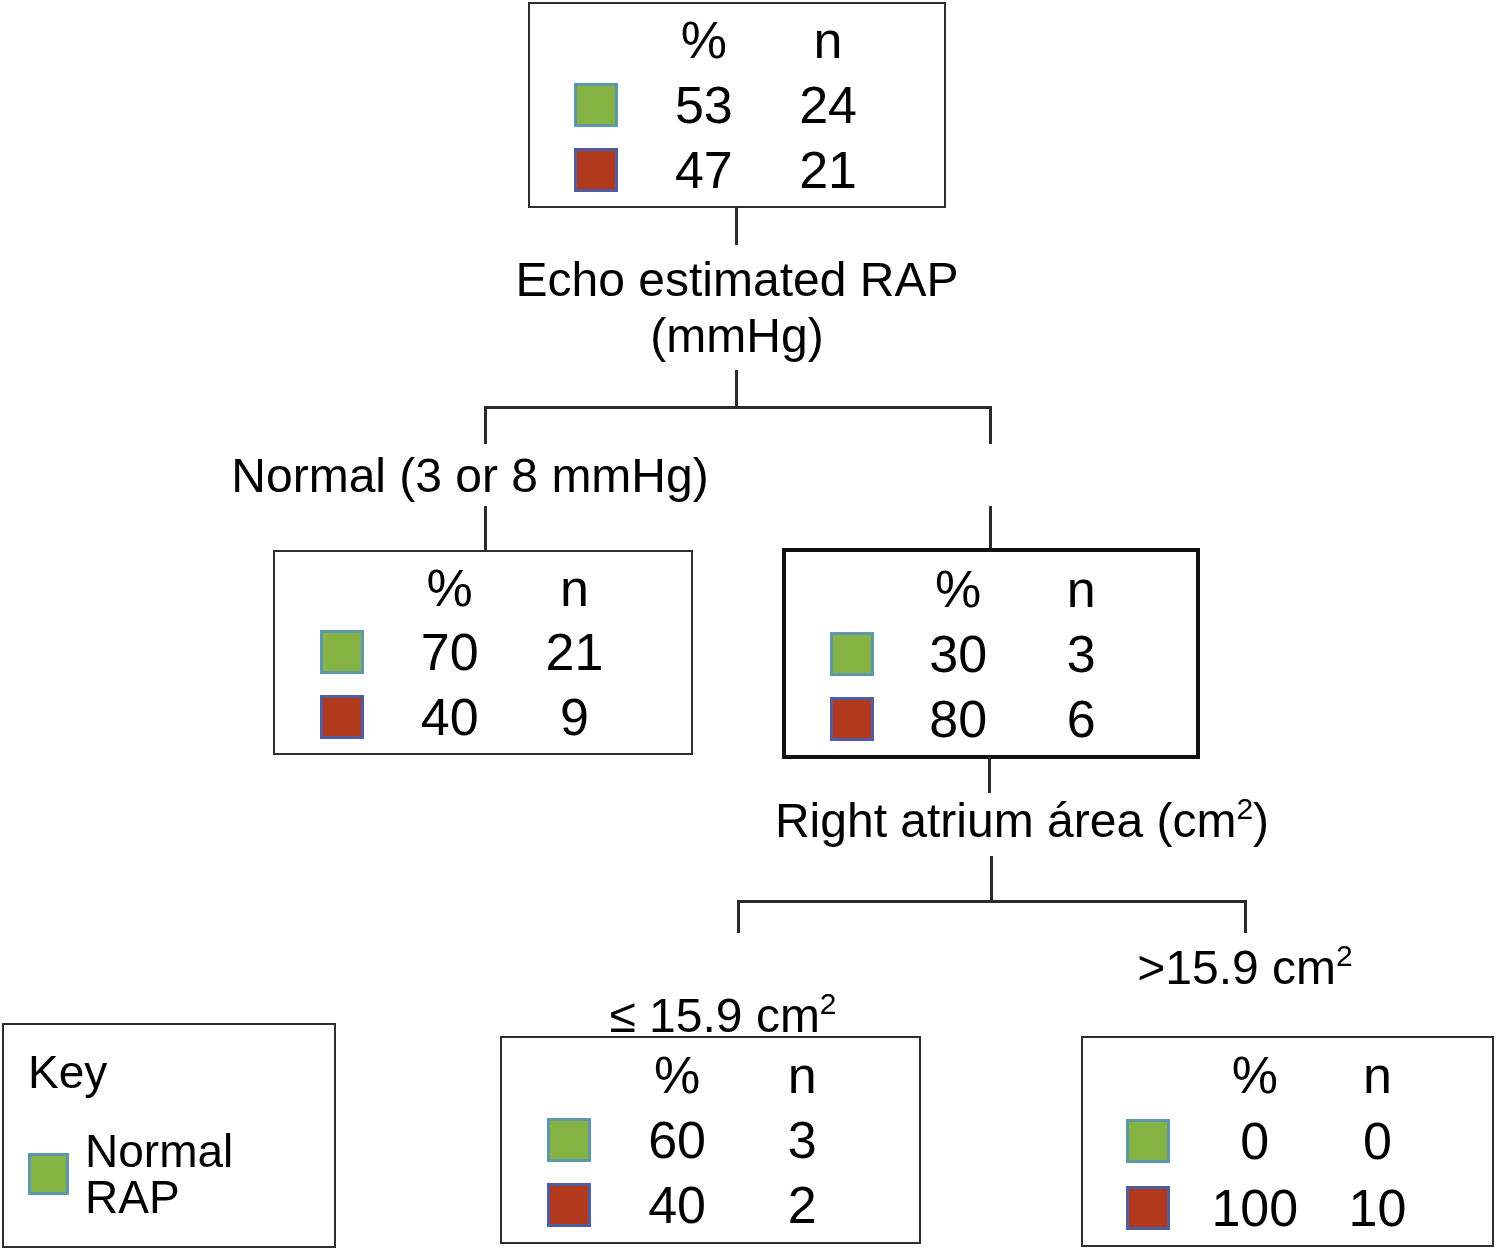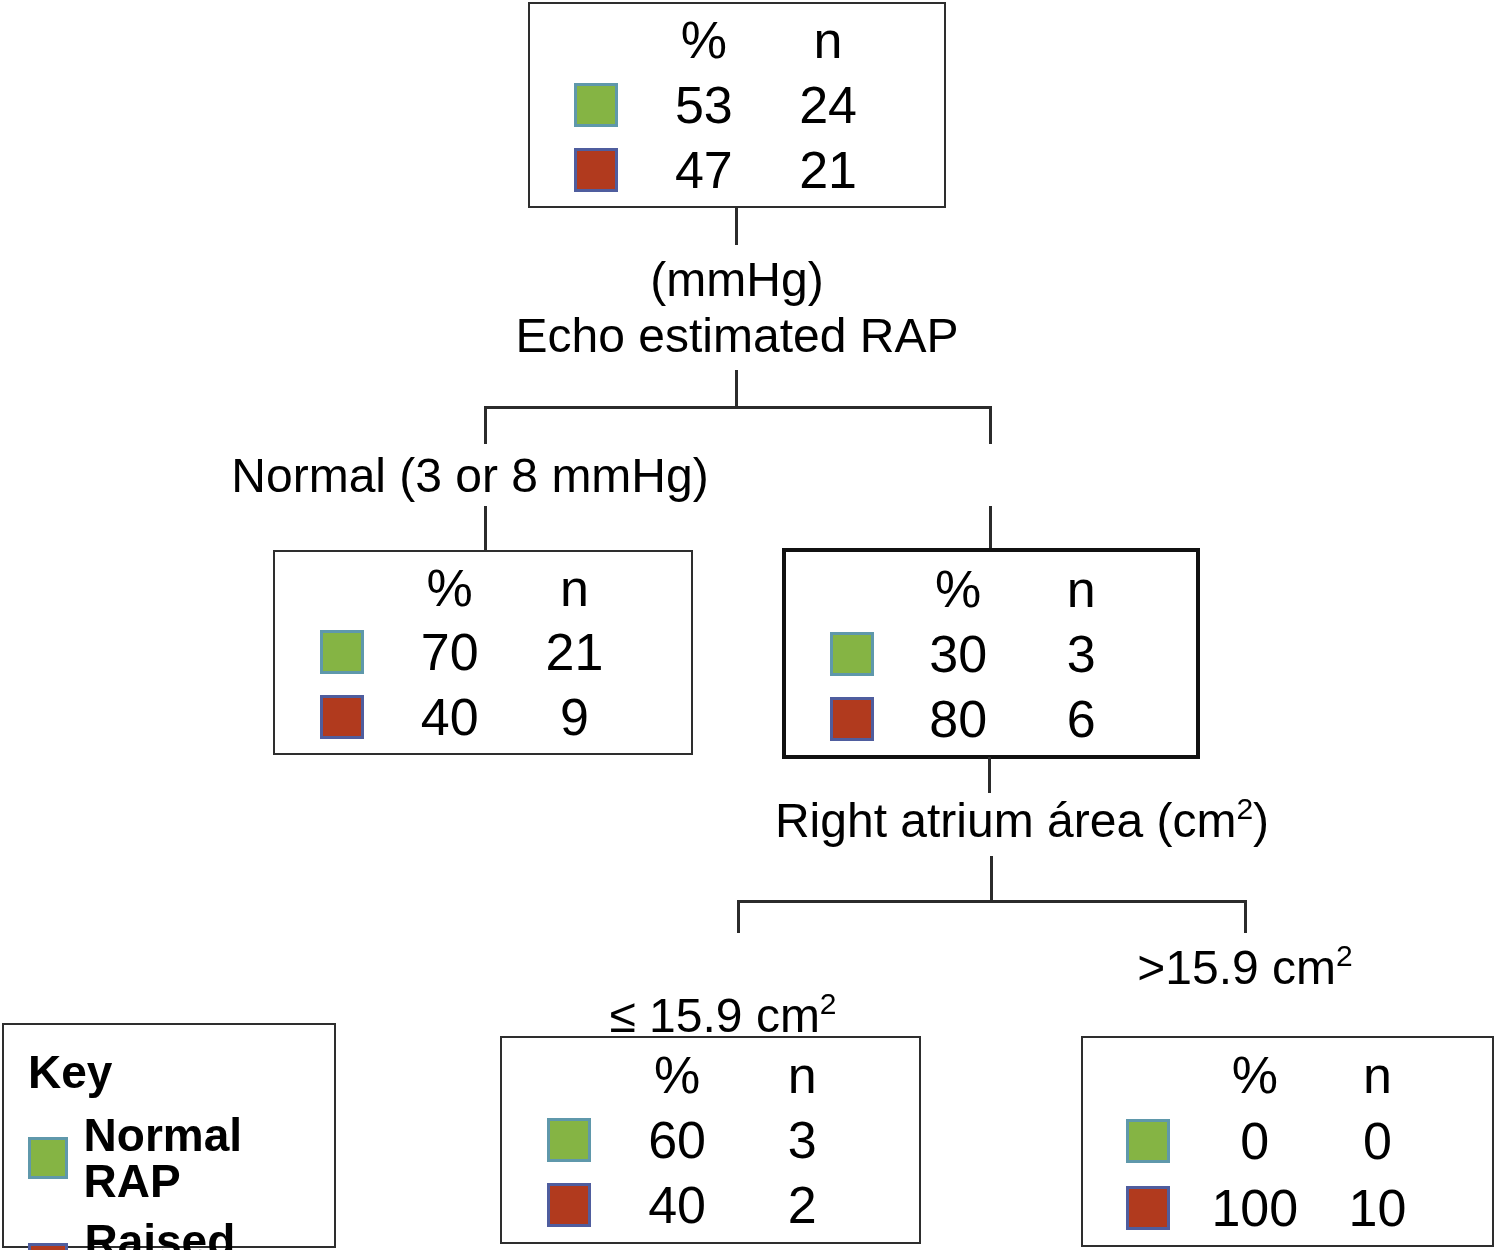--- a/index.html
+++ b/index.html
@@ -20,23 +20,23 @@
   .sq {
     width:44px; height:44px; border:3px solid #888; box-sizing:border-box; display:block;
   }
   .line { position:absolute; background:#2b2b2b; }
   .line.v { width:3px; }
   .line.h { height:3px; }
   .nlabel {
     position:absolute; text-align:center; font-size:48px; line-height:56px; white-space:nowrap;
   }
   .sup { font-size:30px; position:relative; top:-18px; }
-  .keybox { padding:22px 0 0 24px;font-weight:bold; }
+  .keybox { padding:22px 0 0 24px; }
   .key-title { font-size:46px; line-height:1.1; }
-  .key-row { display:flex; align-items:center; gap:16px; margin-top:14px;justify-content:flex-end; }
+  .key-row { display:flex; align-items:center; gap:16px; margin-top:30px;justify-content:flex-end; }
   .key-sq { width:42px; height:42px; }
   .key-label { font-size:46px; line-height:1; }
 </style>
 </head>
 <body>
 
 <div id="canvas">
 
   <div class="box stat" style="left:528px; top:2px; width:418px; height:206px">
     <div class="srow">
@@ -51,22 +51,22 @@
     </div>
     <div class="srow">
       <span class="sq" style="background-color: rgb(177, 58, 30); border-color: rgb(79, 93, 158);"></span>
       <span class="val">47</span>
       <span class="val">21</span>
     </div>
   </div>
 
   <div class="line v" style="left:735px; top:207px; height:38px"></div>
   <div class="nlabel" style="left:487px; top:252px; width:500px">
+    <span style="display:block">Echo estimated RAP</span>
     <span style="display:block">(mmHg)</span>
-    <span style="display:block">Echo estimated RAP</span>
   </div>
   <div class="line v" style="left:735px; top:370px; height:38px"></div>
   <div class="line h" style="left:484px; top:406px; width:508px"></div>
   <div class="line v" style="left:484px; top:406px; height:38px"></div>
   <div class="line v" style="left:989px; top:406px; height:38px"></div>
 
   <div class="nlabel" style="left:210px; top:448px; width:520px">
     <span>Normal (3 or 8 mmHg)</span>
   </div>
 

